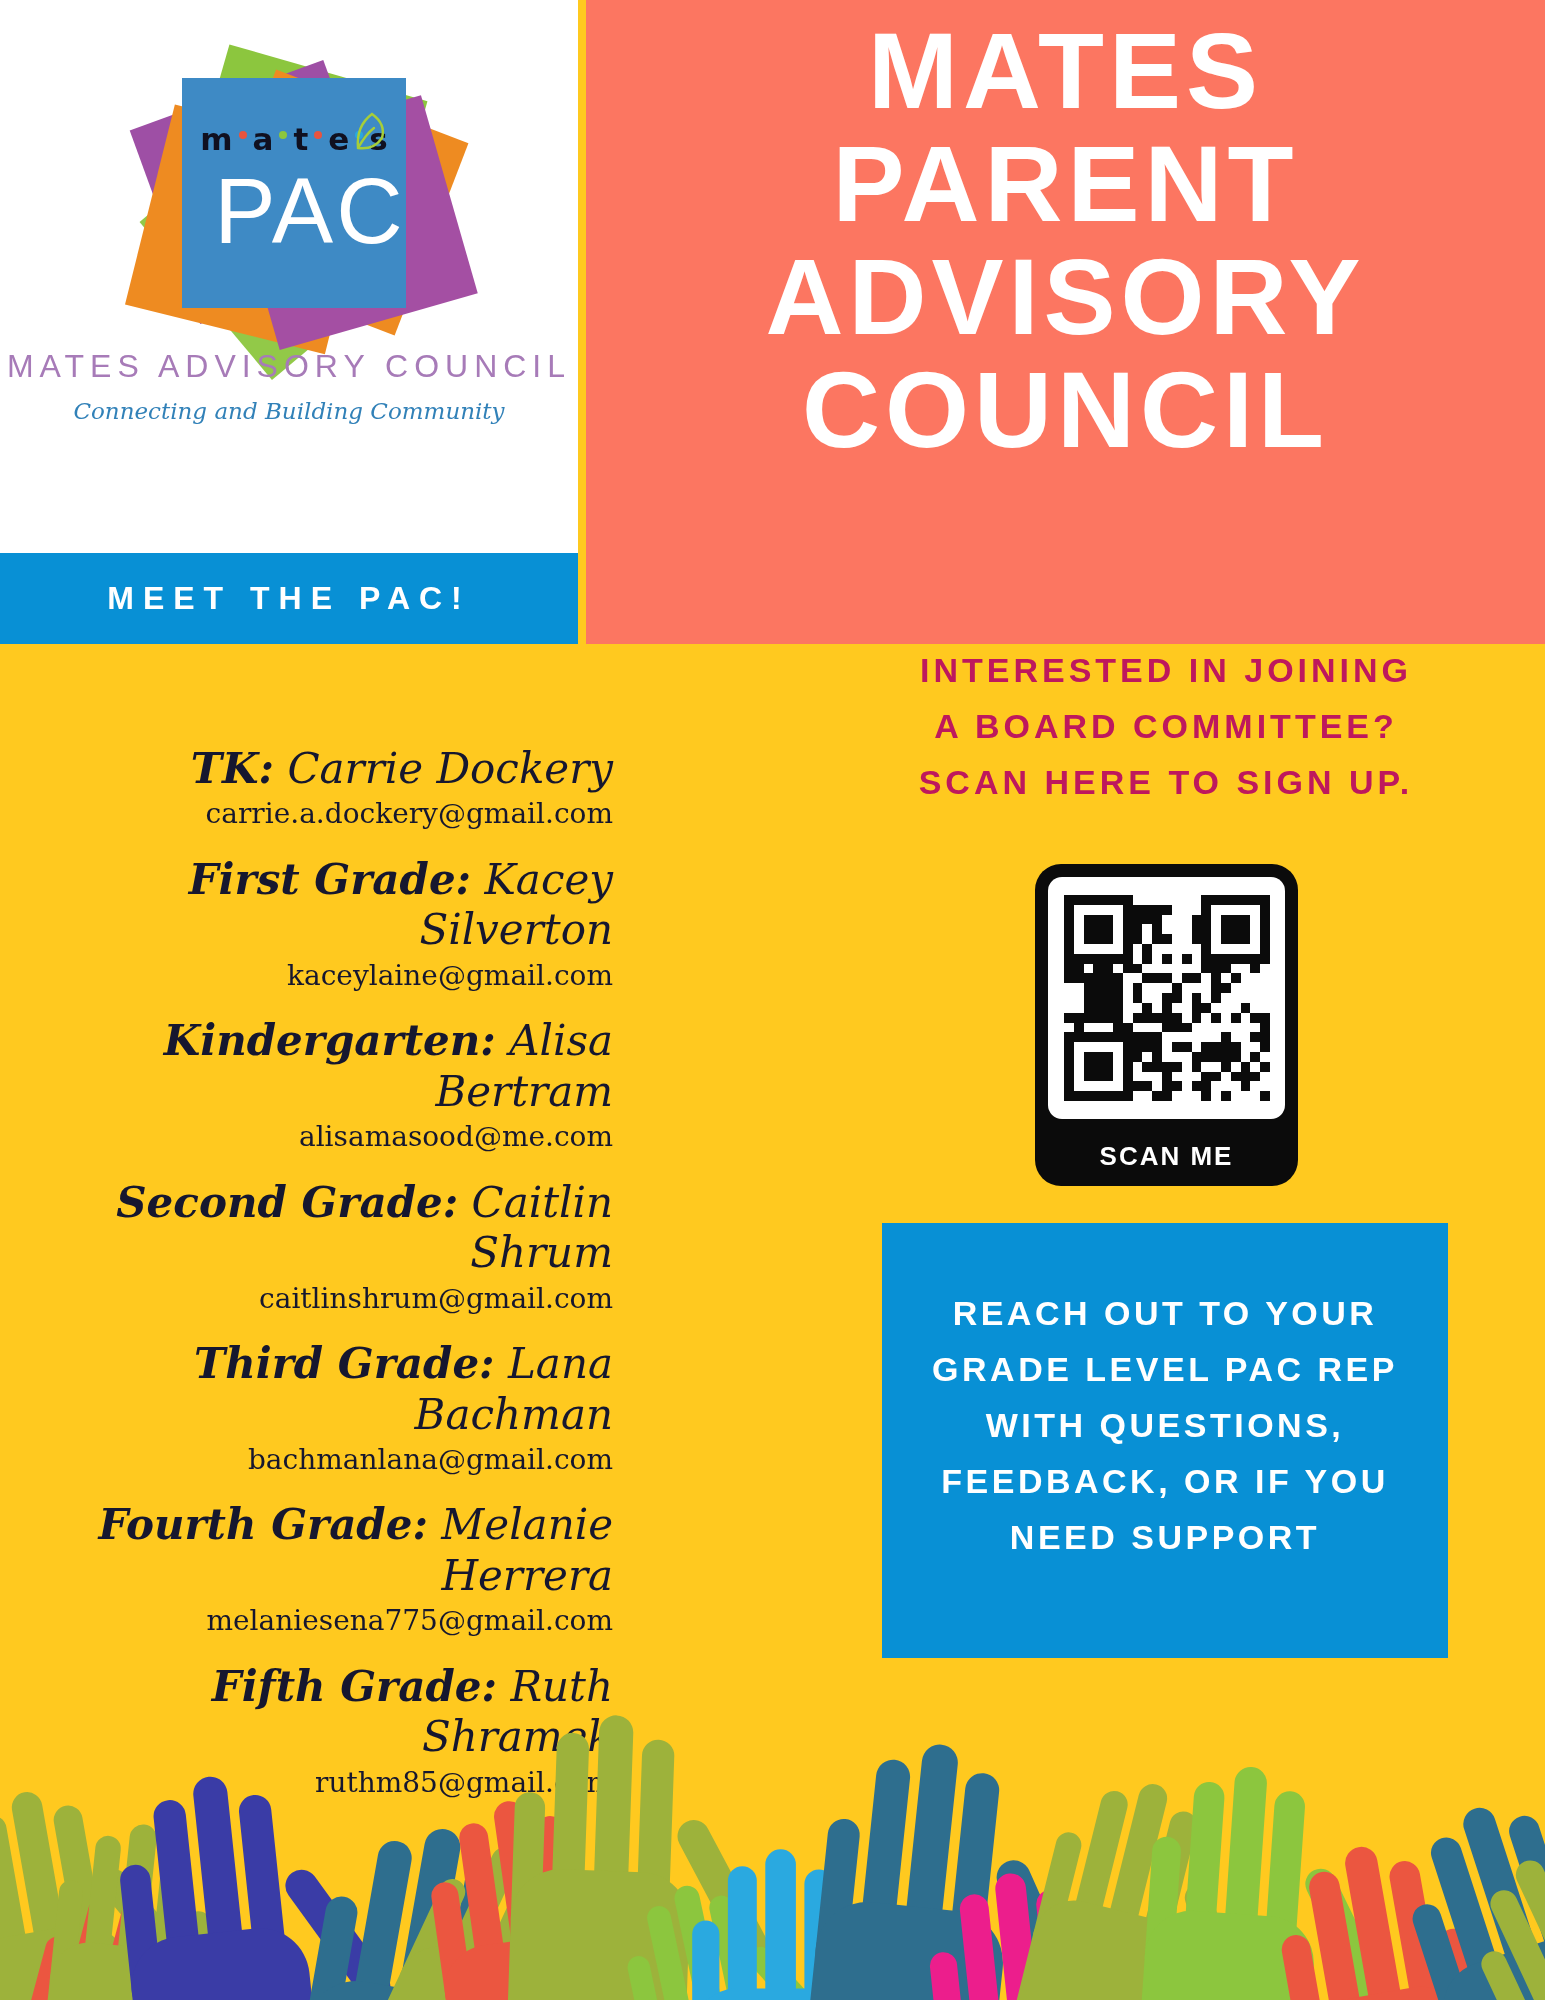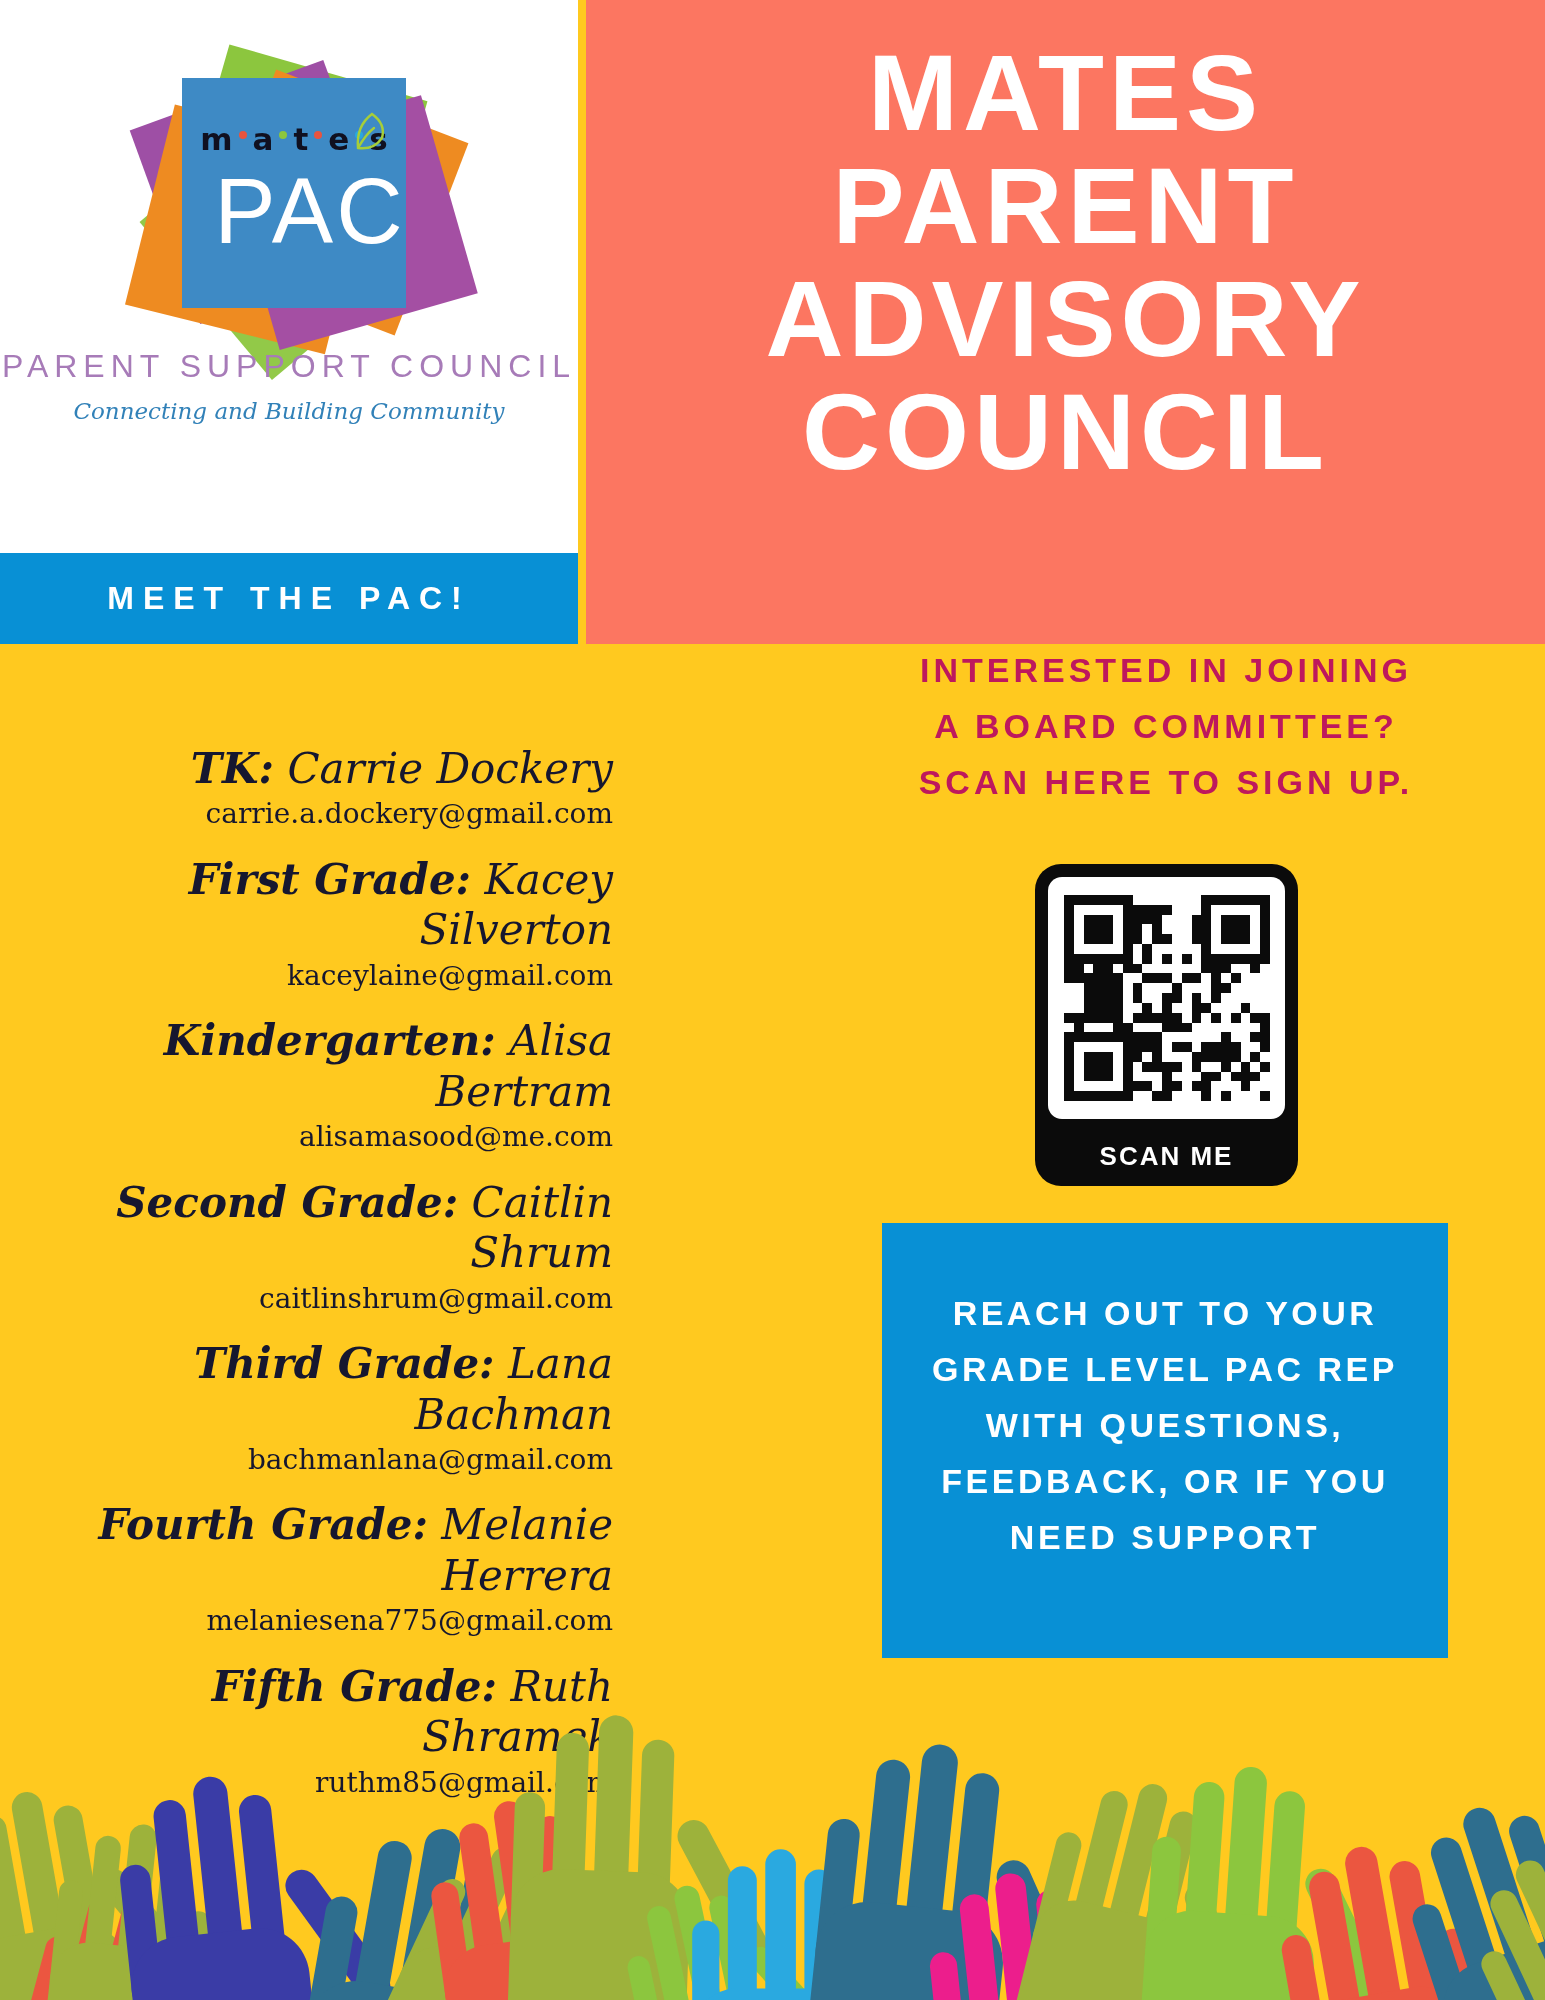--- a/index.html
+++ b/index.html
@@ -29,21 +29,21 @@
   .tagline{position:absolute;left:0;top:398px;width:578px;text-align:center;color:var(--tagline-blue,#3181B8);
     font-family:"DejaVu Serif",serif;font-style:italic;font-size:23px;}
 
   
   .banner{position:absolute;left:0;top:553px;width:578px;height:91px;background:var(--banner-bg,#0890D5);
     display:flex;align-items:center;justify-content:center;}
   .banner span{color:#fff;font-weight:700;font-size:32px;letter-spacing:9px;}
 
   
   .headline{position:absolute;left:586px;top:0;width:959px;height:644px;background:var(--header-bg,#FC7661);}
-  .headline h1{margin:0;padding-top:36px;text-align:center;color:#ffffff;font-size:108px;line-height:113px;
+  .headline h1{margin:0;padding-top:14px;text-align:center;color:#ffffff;font-size:108px;line-height:113px;
     font-weight:700;letter-spacing:5px;white-space:pre-line;}
 
   
   .rep-list{position:absolute;left:90px;top:744px;width:523px;text-align:right;color:var(--text-dark,#16172F);}
   .rep{margin-bottom:24px;}
   .rep-line{font-family:"DejaVu Serif",serif;font-size:42px;line-height:1.2;}
   .rep-grade{font-weight:700;font-style:italic;}
   .rep-name{font-style:italic;}
   .rep-email{font-family:"DejaVu Serif",serif;font-size:28px;line-height:1.2;margin-top:3px;}
 
@@ -91,21 +91,21 @@
             <span>s</span>
           </div>
         <span class="leaf-wrap">
           <svg width="40" height="46" viewBox="0 0 40 46" fill="none">
             <path d="M6 40 Q4 18 20 6 Q34 16 30 30 Q22 42 6 40 Z M6 40 Q14 26 22 20" stroke="#A6CE39" stroke-width="2.4" fill="none" stroke-linecap="round"></path>
           </svg>
         </span>
         <div class="pac-word">PAC</div>
       </div>
     </div>
-    <div class="org-line">PARENT SUPPORT COUNCIL</div>
+    <div class="org-line">MATES ADVISORY COUNCIL</div>
     <div class="tagline">Connecting and Building Community</div>
   </section>
 
   <div class="banner">
     <span>MEET THE PAC!</span>
   </div>
 
   <header class="headline">
     <h1>MATES
 PARENT

